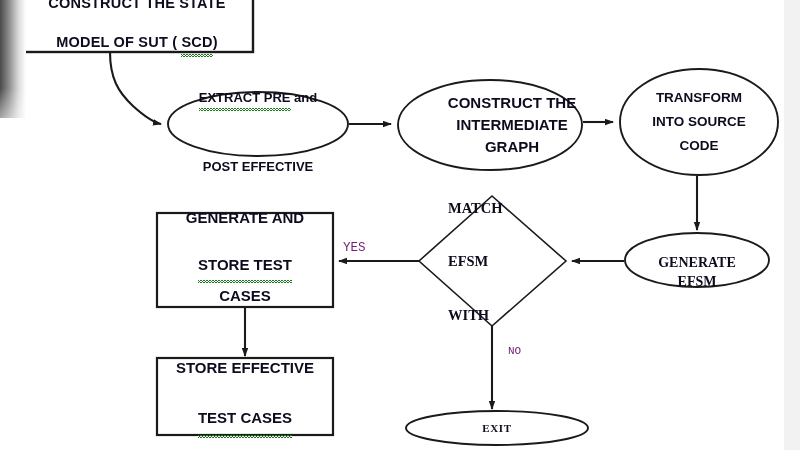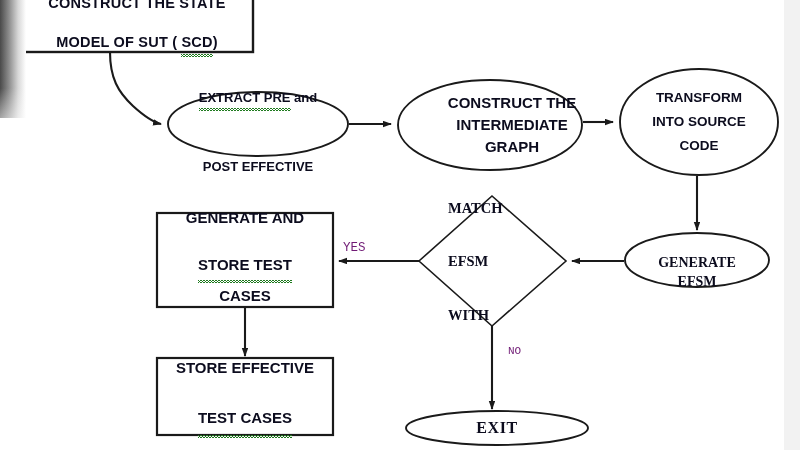--- a/index.html
+++ b/index.html
@@ -181,21 +181,21 @@
     <span class="ln">GENERATE AND</span>
     <span class="ln sq">STORE  TEST</span>
     <span class="ln">CASES</span>
   </div>
 
   <div class="node-label sans-bold" style="left:157px; top:358px; width:176px; height:70px; font-size:15px; line-height:34px;">
     <span class="ln">STORE EFFECTIVE</span>
     <span class="ln sq">TEST  CASES</span>
   </div>
 
-  <div class="node-label serif-bold" style="left:406px; top:411px; width:182px; height:34px; font-size:16px; line-height:18px; letter-spacing:0.6px;">
+  <div class="node-label serif-bold" style="left:406px; top:411px; width:182px; height:34px; font-size:11px; line-height:18px; letter-spacing:0.6px;">
     <span class="ln">EXIT</span>
   </div>
 
   <div class="edge-text" style="left:343px; top:241px; font-size:12.5px;">YES</div>
 
   <div class="edge-text" style="left:508px; top:345px; font-size:11px;">NO</div>
 
   <div class="edge-gradient-left"></div>
   <div class="edge-gradient-left-fade"></div>
   <div class="edge-band-right"></div>

